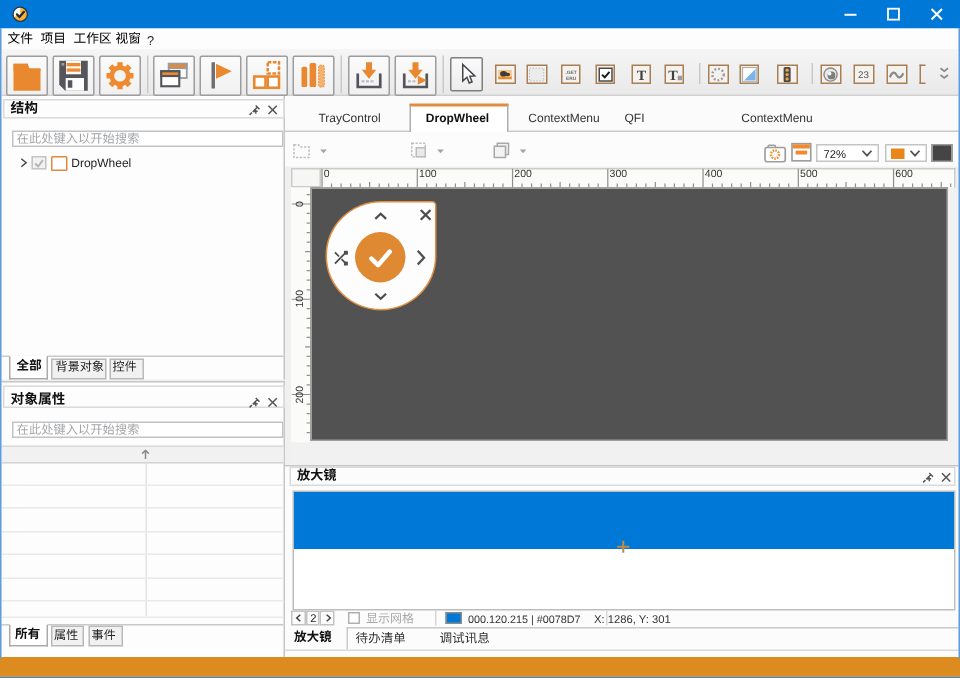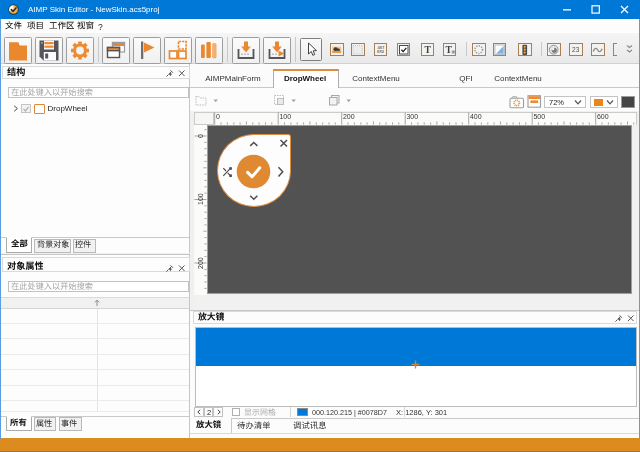--- a/index.html
+++ b/index.html
@@ -10,21 +10,20 @@
 </style></head><body>
 <div class="abs" style="left:0;top:0;width:640px;height:452px;background:#f0f0f0">
 
 <div class="abs" style="left:0;top:0;width:640px;height:18.5px;background:#0078d7"></div>
 <svg class="abs" style="left:7.5px;top:3.5px" width="11" height="11" viewBox="0 0 11 11">
 <circle cx="5.5" cy="5.5" r="5.2" fill="#2e3140"></circle>
 <circle cx="5.5" cy="5.5" r="4.3" fill="#f2b33a"></circle>
 <path d="M5.5 1.2 A4.3 4.3 0 0 0 1.6 7.3 L5.5 5.5 Z" fill="#fdfdf5"></path>
 <path d="M3.3 5.6 L5 7.3 L8 3.9" stroke="#26293a" stroke-width="1.5" fill="none" stroke-linecap="round"></path>
 </svg>
-<div class="lat" style="left:28px;top:5px;font-size:8px;color:#fff">AIMP Skin Editor - NewSkin.acs5proj</div>
 <svg class="abs" style="left:540px;top:0px" width="100" height="19" viewBox="0 0 100 19">
 <rect x="23" y="9.2" width="8" height="1.3" fill="#fff"></rect>
 <rect x="52" y="5.8" width="7.3" height="7.3" fill="none" stroke="#fff" stroke-width="1.2"></rect>
 <path d="M81 6 l7 7 M88 6 l-7 7" stroke="#fff" stroke-width="1.3"></path>
 </svg>
 <div class="abs dots" style="left:1px;top:18.5px;width:638px;height:14.5px;background:#fdfdfd"></div>
 <div style="position:absolute;left:4.5px;top:21.2px;line-height:0">
       <svg class="" width="17.0" height="8.5" viewBox="0 -7.48 17.0 8.50">
         <path d="M3.6 -7.0C3.9 -6.6 4.1 -6.0 4.2 -5.7L4.9 -5.9C4.8 -6.2 4.5 -6.8 4.3 -7.2ZM0.4 -5.6V-5.0H1.8C2.3 -3.7 2.9 -2.6 3.8 -1.7C2.9 -0.9 1.7 -0.3 0.3 0.1C0.4 0.2 0.6 0.5 0.7 0.7C2.1 0.2 3.3 -0.4 4.3 -1.2C5.2 -0.4 6.4 0.2 7.8 0.6C7.9 0.4 8.1 0.2 8.2 0.0C6.9 -0.3 5.7 -0.9 4.8 -1.7C5.6 -2.6 6.3 -3.7 6.8 -5.0H8.1V-5.6ZM4.3 -2.2C3.5 -3.0 2.9 -3.9 2.4 -5.0H6.0C5.6 -3.9 5.0 -2.9 4.3 -2.2Z M11.2 -2.9V-2.3H13.6V0.7H14.3V-2.3H16.6V-2.9H14.3V-4.8H16.2V-5.4H14.3V-7.0H13.6V-5.4H12.5C12.6 -5.8 12.7 -6.2 12.8 -6.6L12.2 -6.7C12.0 -5.6 11.6 -4.5 11.1 -3.8C11.3 -3.7 11.6 -3.6 11.7 -3.5C11.9 -3.8 12.1 -4.3 12.3 -4.8H13.6V-2.9ZM10.8 -7.1C10.3 -5.8 9.6 -4.5 8.8 -3.7C8.9 -3.6 9.1 -3.2 9.1 -3.1C9.4 -3.4 9.7 -3.7 9.9 -4.1V0.7H10.5V-5.1C10.9 -5.7 11.1 -6.3 11.4 -6.9Z" fill="#000"></path>
       </svg>
@@ -303,23 +302,23 @@
         <path d="M1.7 -6.0H6.6V-5.2H1.7ZM1.1 -6.4V-4.1C1.1 -2.8 1.1 -1.0 0.3 0.3C0.4 0.3 0.7 0.5 0.8 0.6C1.6 -0.7 1.7 -2.7 1.7 -4.1V-4.8H7.2V-6.4ZM2.9 -3.1H4.3V-2.5H2.9ZM4.9 -3.1H6.4V-2.5H4.9ZM5.4 -1.0 5.7 -0.6 4.9 -0.6V-1.2H6.7V0.1C6.7 0.2 6.7 0.2 6.6 0.2C6.5 0.2 6.2 0.2 5.9 0.2C5.9 0.3 6.0 0.5 6.0 0.6C6.5 0.6 6.9 0.6 7.1 0.6C7.3 0.5 7.3 0.4 7.3 0.1V-1.7H4.9V-2.1H6.9V-3.5H4.9V-4.0C5.6 -4.0 6.3 -4.1 6.8 -4.2L6.5 -4.6C5.5 -4.4 3.7 -4.3 2.2 -4.2C2.3 -4.1 2.3 -4.0 2.3 -3.8C3.0 -3.8 3.7 -3.9 4.3 -3.9V-3.5H2.4V-2.1H4.3V-1.7H2.0V0.7H2.6V-1.2H4.3V-0.6L2.9 -0.5L3.0 -0.1C3.8 -0.1 4.8 -0.2 5.9 -0.2L6.1 0.2L6.5 0.0C6.4 -0.3 6.0 -0.7 5.8 -1.1Z M9.5 -6.8V0.6H10.1V-6.8ZM8.7 -5.3C8.7 -4.6 8.5 -3.7 8.3 -3.2L8.8 -3.0C9.0 -3.6 9.2 -4.5 9.2 -5.2ZM10.2 -5.3C10.4 -4.9 10.6 -4.3 10.7 -3.9L11.2 -4.1C11.1 -4.5 10.8 -5.1 10.6 -5.5ZM10.8 -0.2V0.4H15.8V-0.2H13.7V-2.3H15.4V-2.8H13.7V-4.5H15.6V-5.1H13.7V-6.8H13.1V-5.1H12.1C12.2 -5.5 12.3 -5.9 12.4 -6.3L11.8 -6.4C11.6 -5.3 11.3 -4.2 10.8 -3.5C11.0 -3.5 11.3 -3.3 11.4 -3.2C11.6 -3.6 11.8 -4.0 11.9 -4.5H13.1V-2.8H11.4V-2.3H13.1V-0.2Z" fill="#222"></path>
       </svg>
     </div>
 <div class="abs" style="left:58.5px;top:415.5px;width:23px;height:15.5px;background:#f1f1f1;border:1px solid #b9b9b9;margin-top:1.5px;height:14.0px;"></div>
 <div style="position:absolute;left:61.3px;top:418.7px;line-height:0">
       <svg class="" width="16.2" height="8.1" viewBox="0 -7.13 16.2 8.10">
         <path d="M1.1 -1.1V-0.6H3.7V-0.0C3.7 0.1 3.7 0.2 3.5 0.2C3.4 0.2 2.9 0.2 2.4 0.2C2.5 0.3 2.6 0.5 2.6 0.7C3.3 0.7 3.7 0.7 4.0 0.6C4.2 0.5 4.3 0.3 4.3 -0.0V-0.6H6.3V-0.2H6.9V-1.7H7.7V-2.2H6.9V-3.2H4.3V-3.7H6.8V-5.2H4.3V-5.7H7.6V-6.2H4.3V-6.8H3.7V-6.2H0.5V-5.7H3.7V-5.2H1.4V-3.7H3.7V-3.2H1.2V-2.7H3.7V-2.2H0.4V-1.7H3.7V-1.1ZM2.0 -4.7H3.7V-4.2H2.0ZM4.3 -4.7H6.1V-4.2H4.3ZM4.3 -2.7H6.3V-2.2H4.3ZM4.3 -1.7H6.3V-1.1H4.3Z M10.7 -2.8V-2.2H13.0V0.6H13.6V-2.2H15.8V-2.8H13.6V-4.6H15.5V-5.1H13.6V-6.7H13.0V-5.1H11.9C12.0 -5.5 12.1 -5.9 12.2 -6.3L11.6 -6.4C11.4 -5.3 11.1 -4.3 10.6 -3.6C10.7 -3.5 11.0 -3.4 11.1 -3.3C11.3 -3.7 11.5 -4.1 11.7 -4.6H13.0V-2.8ZM10.3 -6.8C9.8 -5.5 9.1 -4.3 8.4 -3.5C8.5 -3.4 8.6 -3.1 8.7 -2.9C9.0 -3.2 9.2 -3.5 9.5 -3.9V0.6H10.0V-4.8C10.3 -5.4 10.6 -6.0 10.8 -6.6Z" fill="#222"></path>
       </svg>
     </div>
 <div class="abs dots" style="left:190px;top:64px;width:449px;height:24px;background:#fbfbfb;border-bottom:1px solid #c9c9c9"></div>
-<div class="lat" style="left:233px;top:74px;font-size:8px;color:#333;transform:translateX(-50%)">AIMPMainForm</div>
+<div class="lat" style="left:233px;top:74px;font-size:8px;color:#333;transform:translateX(-50%)">TrayControl</div>
 <div class="lat" style="left:376px;top:74px;font-size:8px;color:#333;transform:translateX(-50%)">ContextMenu</div>
-<div class="lat" style="left:466px;top:74px;font-size:8px;color:#333;transform:translateX(-50%)">QFI</div>
+<div class="lat" style="left:423px;top:74px;font-size:8px;color:#333;transform:translateX(-50%)">QFI</div>
 <div class="lat" style="left:518px;top:74px;font-size:8px;color:#333;transform:translateX(-50%)">ContextMenu</div>
 <div class="abs" style="left:272.5px;top:69px;width:66px;height:19px;background:#fff;border:1px solid #adadad;border-bottom:none;border-top:2px solid #df8c3e"></div>
 <div class="lat" style="left:305px;top:74px;font-size:8px;font-weight:bold;color:#111;transform:translateX(-50%)">DropWheel</div>
 <div class="abs dots" style="left:190px;top:88px;width:449px;height:22.5px;background:#fcfcfc"></div>
 <svg class="abs" style="left:194px;top:93px" width="26" height="14" viewBox="0 0 26 14">
 <path d="M2 3.5 h3 l1 1.5 h6 v7 h-10 z" fill="none" stroke="#bdbdbd" stroke-width="1" stroke-dasharray="1.5,1"></path>
 <path d="M19.5 6.6 h4.4 l-2.2 2.6 z" fill="#9aa4ad"></path>
     </svg>
 <svg class="abs" style="left:272.3px;top:93px" width="26" height="14" viewBox="0 0 26 14">
 <g stroke="#bdbdbd" fill="none" stroke-width="1">

